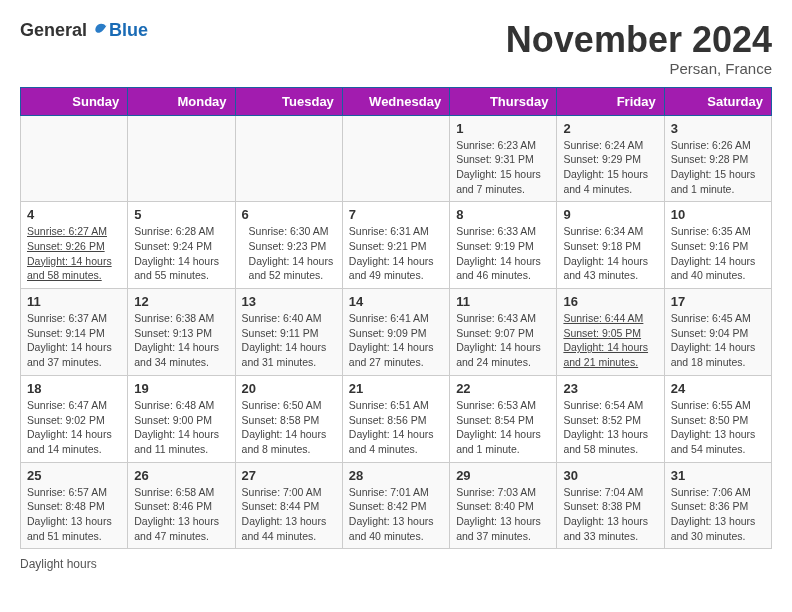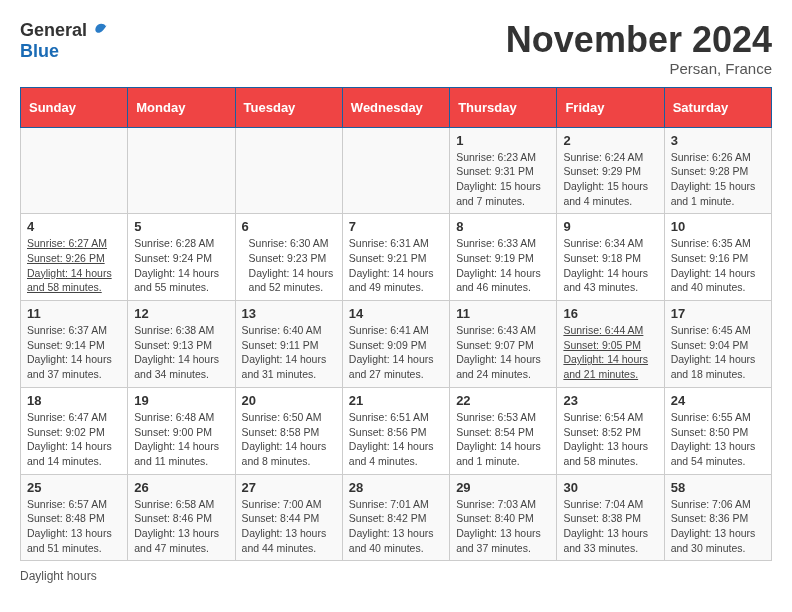--- a/index.html
+++ b/index.html
@@ -11,21 +11,21 @@
       padding: 20px;
     }
     .header {
       display: flex;
       justify-content: space-between;
       align-items: flex-start;
       margin-bottom: 10px;
     }
     .logo {
       display: flex;
-      flex-direction: column;
+      flex-direction: row;
       align-items: flex-start;
     }
     .logo-text {
       display: flex;
       align-items: center;
     }
     .logo-general {
       font-size: 18px;
       font-weight: bold;
       color: #333;
@@ -52,24 +52,24 @@
     .location {
       font-size: 15px;
       color: #555;
     }
     table {
       width: 100%;
       border-collapse: collapse;
       table-layout: fixed;
     }
     thead tr th {
-      background-color: #ef4444;
+      background-color: #a21caf;
       color: #fff;
-      text-align: left;
-      padding: 12px 8px;
+      text-align: right;
+      padding: 6px 8px;
       font-size: 13px;
       border: 1px solid #1a5fa0;
     }
     tbody tr td {
       border: 1px solid #ccc;
       vertical-align: top;
       padding: 5px 6px;
       font-size: 11px;
       color: #333;
       height: 85px;
@@ -315,21 +315,21 @@
 Sunset: 8:40 PM
 Daylight: 13 hours and 37 minutes.</div>
         </td>
         <td>
           <span class="day-number">30</span>
           <div class="day-info" style="white-space: pre-line;">Sunrise: 7:04 AM
 Sunset: 8:38 PM
 Daylight: 13 hours and 33 minutes.</div>
         </td>
         <td>
-          <span class="day-number">58</span>
+          <span class="day-number">31</span>
           <div class="day-info" style="white-space: pre-line;">Sunrise: 7:06 AM
 Sunset: 8:36 PM
 Daylight: 13 hours and 30 minutes.</div>
         </td>
       </tr>
     </tbody>
 </table>
 
 <div class="footer">
   <span>Daylight hours</span>

